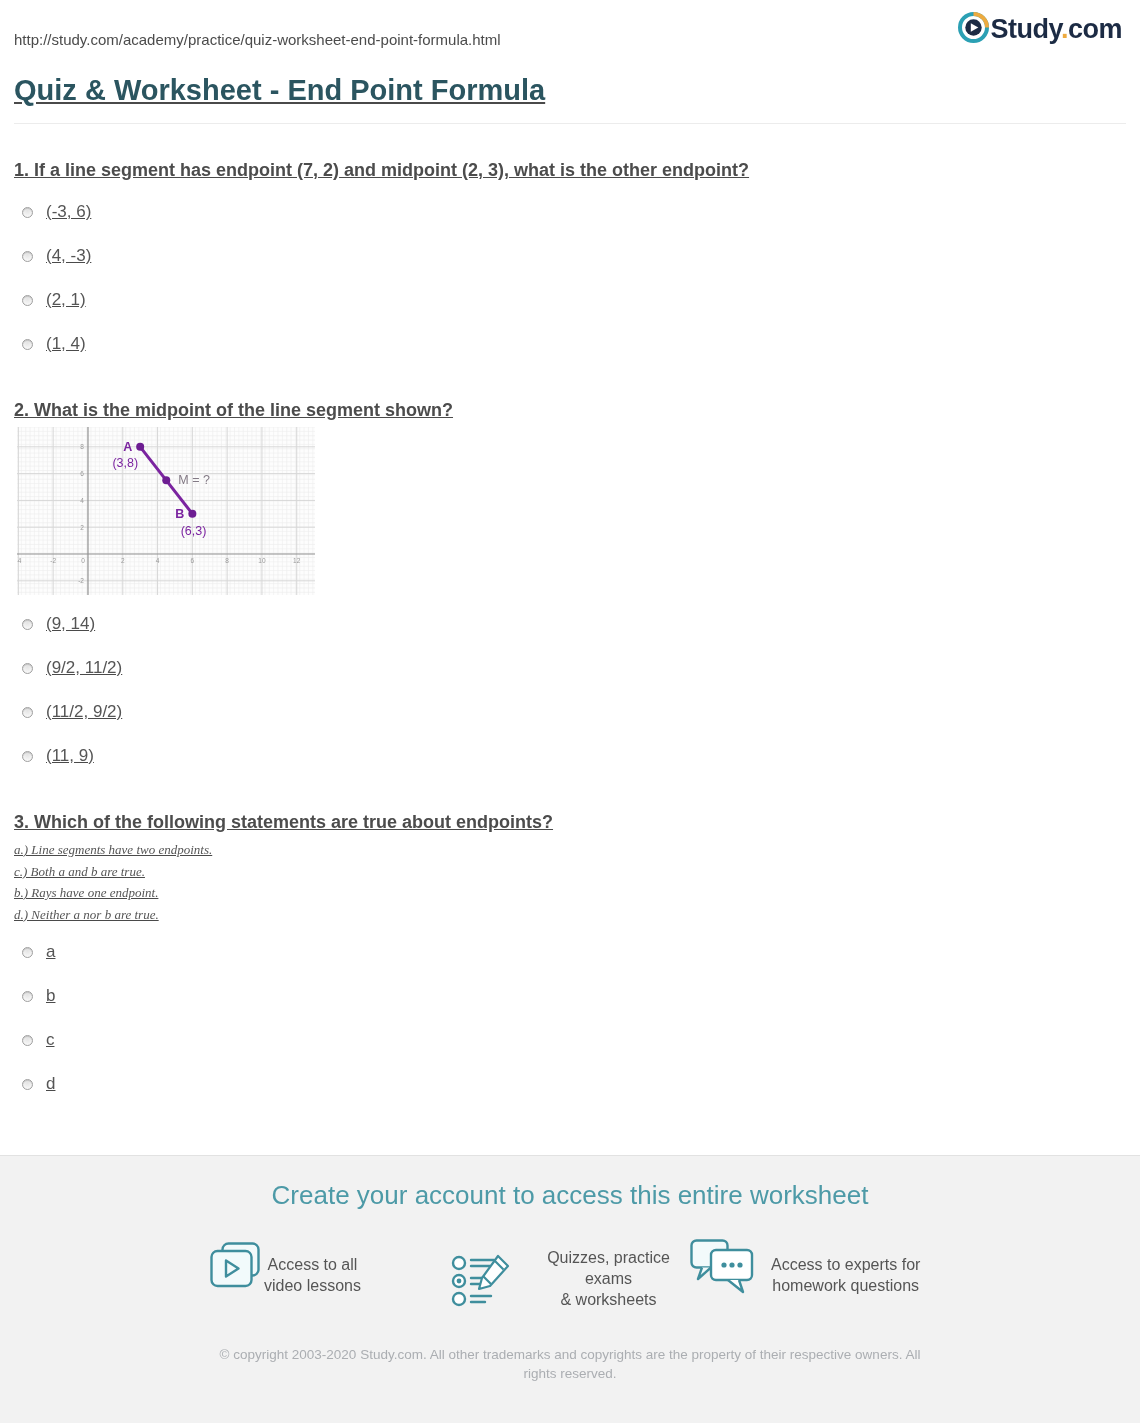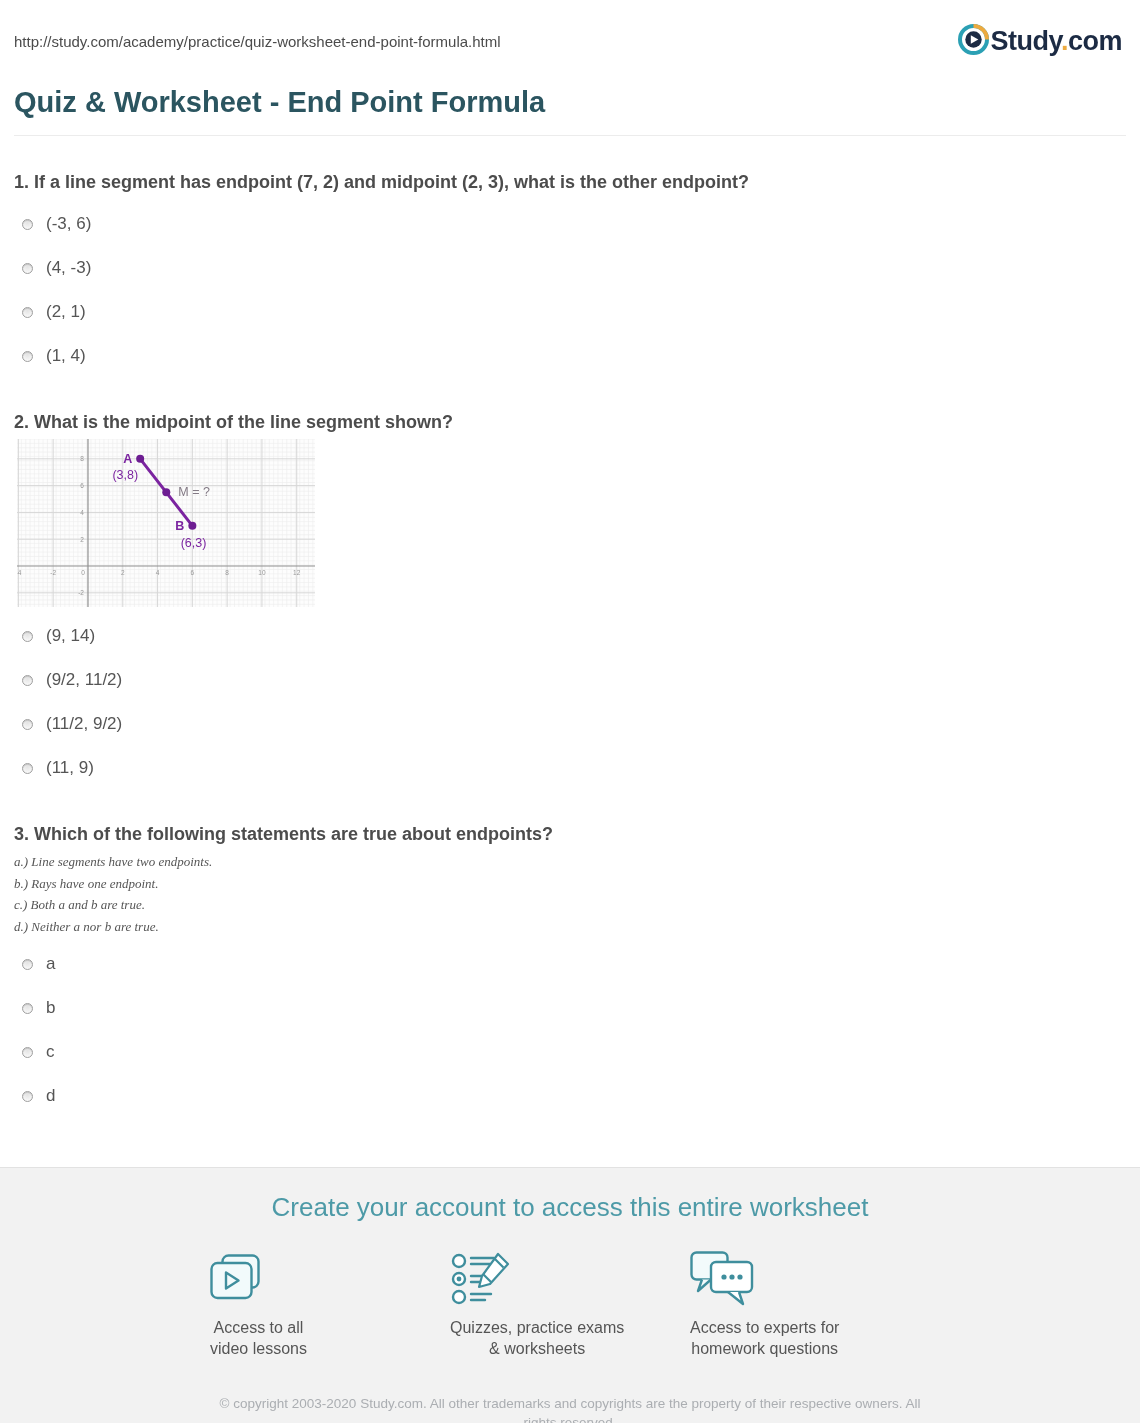--- a/index.html
+++ b/index.html
@@ -3,27 +3,27 @@
 <meta charset="utf-8">
 <style>
   * { margin:0; padding:0; box-sizing:border-box; }
   html,body { background:#ffffff; }
   body {
     width:1140px; min-height:1423px; margin:0 auto;
     font-family:"Liberation Sans","DejaVu Sans",sans-serif;
     color:#4a4a4a; display:flex; flex-direction:column;
   }
   
-  .topbar { display:flex; justify-content:space-between; align-items:center; padding:11px 18px 4px 14px;margin-top:12px; }
+  .topbar { display:flex; justify-content:space-between; align-items:flex-end; padding:11px 18px 4px 14px; }
   .page-url { font-size:15px; color:#4b4b4b; }
   .logo { display:flex; align-items:center; cursor:pointer; }
   .logo-text { font-size:27px; font-weight:700; color:#1c2b44; letter-spacing:-0.5px; }
   .logo-dot { color:#edaa3f; }
   
-  .content { padding:0 14px; }
+  .content { padding:0 14px;text-decoration:underline; }
   .page-title { margin-top:21px; font-size:29px; line-height:34px; font-weight:700; color:#2b5560; }
   .title-divider { border:none; border-top:1px solid #ececec; margin-top:16px; }
   
   .q-heading { font-size:18px; line-height:26px; font-weight:700; color:#4c4c4c; }
   .q1 .q-heading { margin-top:33px; }
   .q2 .q-heading { margin-top:42px; }
   .q3 .q-heading { margin-top:42px; }
   .options { margin-top:18px; }
   .option { display:flex; align-items:center; gap:13px; height:22px; margin-bottom:22px; cursor:pointer; }
   .radio {
@@ -39,22 +39,22 @@
   .statements { margin-top:4px; font-family:"Liberation Serif","DejaVu Serif",serif; font-style:italic; font-size:13px; line-height:21.5px; color:#555; }
   .q3 .options { margin-top:16px; }
   
   .footer {
     margin-top:38px; flex:1 0 auto; background:#f2f2f2; border-top:1px solid #e2e2e2;
     text-align:center; padding:23px 0 30px 0;
   }
   .footer-heading { font-size:26px; line-height:32px; font-weight:400; color:#4d9aa7; }
   .footer-subheading { margin-top:7px; font-size:17px; color:#454545; }
   .features { margin-top:27px; display:flex; justify-content:center; align-items:flex-start; gap:0; }
-  .feature { width:240px; display:flex; flex-direction:column; align-items:flex-start; }
-  .feature + .feature { margin-left:0; }
+  .feature { width:240px; display:flex; flex-direction:row; align-items:flex-end; }
+  .feature + .feature { margin-left:0;gap:17px; }
   .features { gap:0; }
   .feature-icon { height:58px; display:flex; align-items:center; justify-content:center; }
   .feature-label { margin-top:9px; font-size:16px; line-height:21px; color:#555; }
   .feature-label span { display:block; }
   .copyright { margin-top:35px; font-size:13.5px; line-height:19px; color:#abaeb2; max-width:720px; margin-left:auto; margin-right:auto; }
 </style>
 </head>
 <body>
 
 <div class="topbar">
@@ -270,22 +270,22 @@
         <span class="radio"></span>
         <span class="option-label">(11, 9)</span>
       </div>
     </div>
   </section>
 
   <section class="q3">
     <h2 class="q-heading">3. Which of the following statements are true about endpoints?</h2>
     <div class="statements">
       <div>a.) Line segments have two endpoints.</div>
+      <div>c.) Both a and b are true.</div>
       <div>b.) Rays have one endpoint.</div>
-      <div>c.) Both a and b are true.</div>
       <div>d.) Neither a nor b are true.</div>
     </div>
     <div class="options">
       <div class="option">
         <span class="radio"></span>
         <span class="option-label">a</span>
       </div>
       <div class="option">
         <span class="radio"></span>
         <span class="option-label">b</span>

